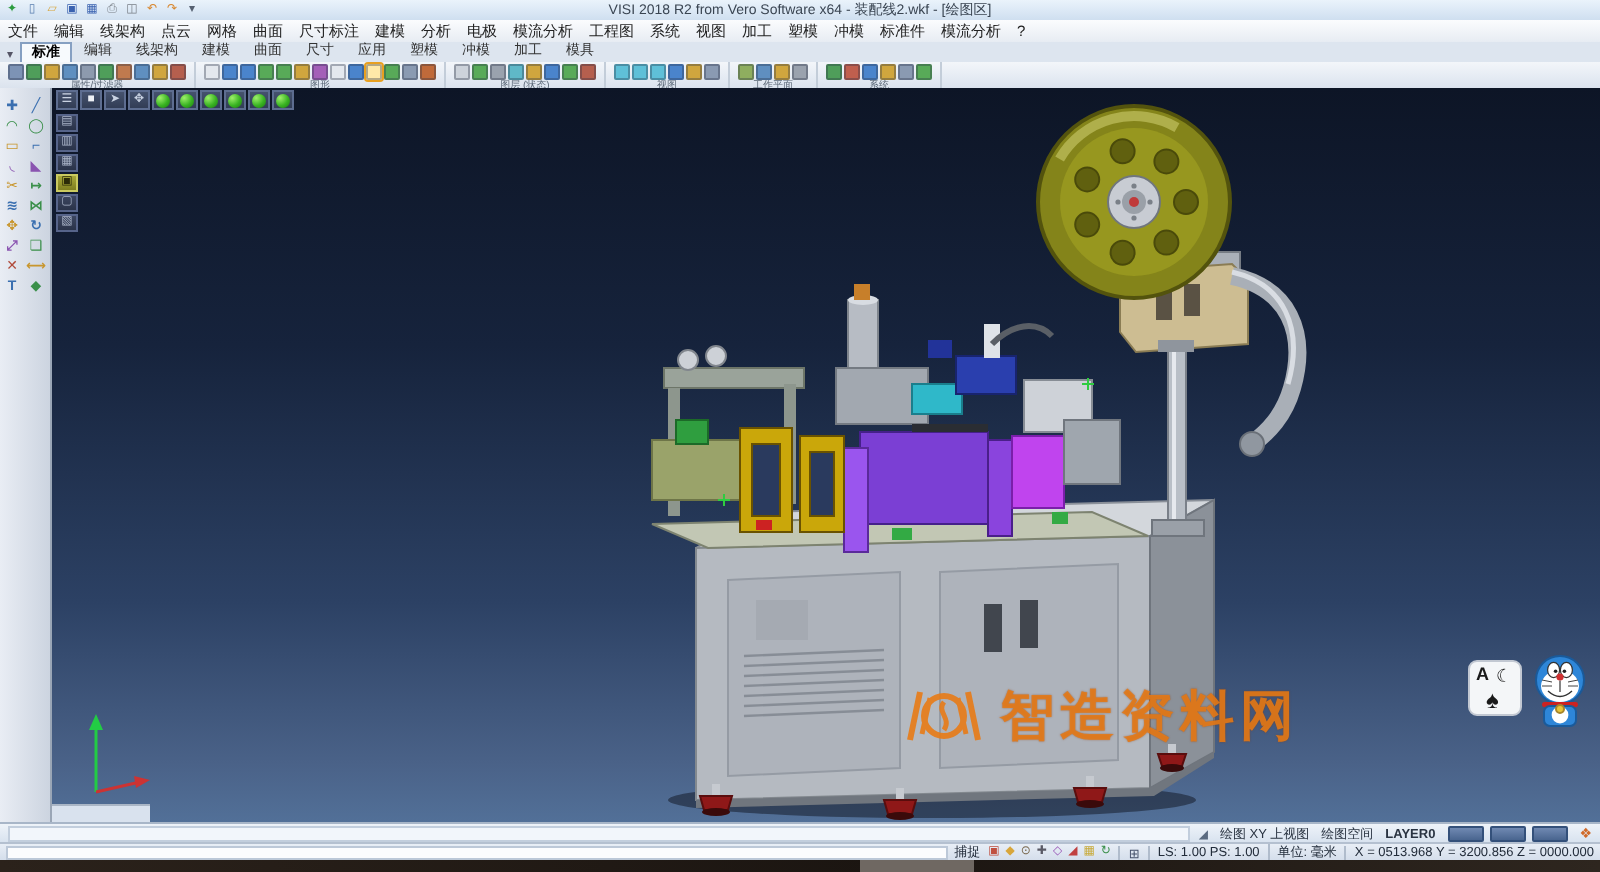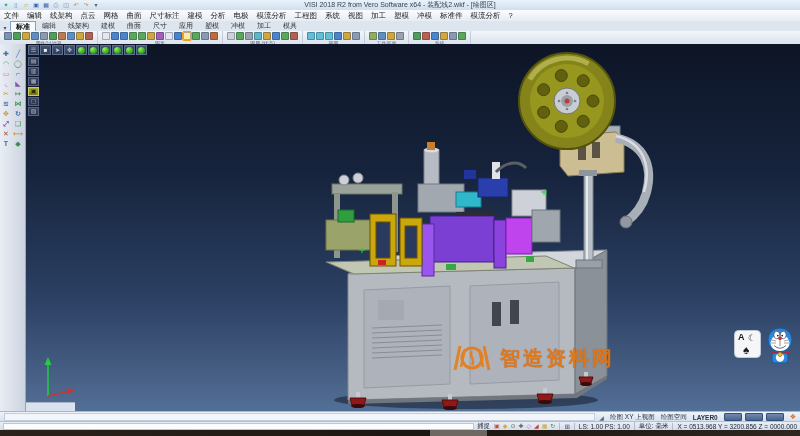--- a/index.html
+++ b/index.html
@@ -43,21 +43,21 @@
   .vp-btn{width:11px;height:10px;background:linear-gradient(#45526e,#323d55);border:1px solid #5d6d90;box-sizing:border-box;font-size:6px;line-height:8px;text-align:center;color:#c9d2e2;display:flex;align-items:center;justify-content:center;}
   .vp-btn.light{color:#eef1f6;}
   .vp-btn .balldot{width:7px;height:7px;border-radius:50%;background:radial-gradient(circle at 30% 28%,#9df06a,#39b322 55%,#1a7a10);}
   .vstrip{position:absolute;top:13px;left:2px;display:flex;flex-direction:column;gap:1px;z-index:3;}
   .vs-btn{width:11px;height:9px;background:linear-gradient(#3c4660,#2a3349);border:1px solid #56648a;box-sizing:border-box;font-size:6px;line-height:7px;text-align:center;color:#aab4c8;}
   .vs-btn.active{background:linear-gradient(#a8a838,#7e7e20);color:#2a2a08;border-color:#caca60;}
 
   .vp-corner{position:absolute;left:0;bottom:0;width:49px;height:8px;background:#d9e2ee;border-top:1px solid #aab6c6;}
 
   .watermark{position:absolute;left:426px;top:294px;display:flex;align-items:center;gap:8px;z-index:4;pointer-events:none;}
-  .wm-text{font-size:20px;font-weight:bold;letter-spacing:3px;color:rgba(232,123,22,.85);text-shadow:0 0 1px rgba(150,60,0,.6);font-family:Liberation Serif, serif;}
+  .wm-text{font-size:27px;font-weight:bold;letter-spacing:3px;color:rgba(232,123,22,.85);text-shadow:0 0 1px rgba(150,60,0,.6);font-family:Liberation Serif, serif;}
 
   .overlay-cards{position:absolute;left:708px;top:286px;display:flex;align-items:flex-start;gap:3px;z-index:4;}
 
   
   .status1{position:absolute;top:411px;left:0;right:0;height:10px;background:linear-gradient(#eef3f9,#d6e1ee);border-top:1px solid #a8b6c8;display:flex;align-items:center;font-size:6.5px;color:#2a3442;}
   .status1 .cmd-area{flex:1;height:8px;margin:0 4px;background:#f2f6fb;border:1px solid #c2cedd;box-sizing:border-box;}
   .s1-right{display:flex;align-items:center;gap:6px;padding-right:4px;white-space:nowrap;}
   .layer-label{font-weight:bold;}
   .layer-btn{width:16px;height:6px;background:linear-gradient(#7089b2,#49658f);border:1px solid #33507a;border-radius:1px;}
   .tri-icon{font-size:6px;color:#5a6a80;}

